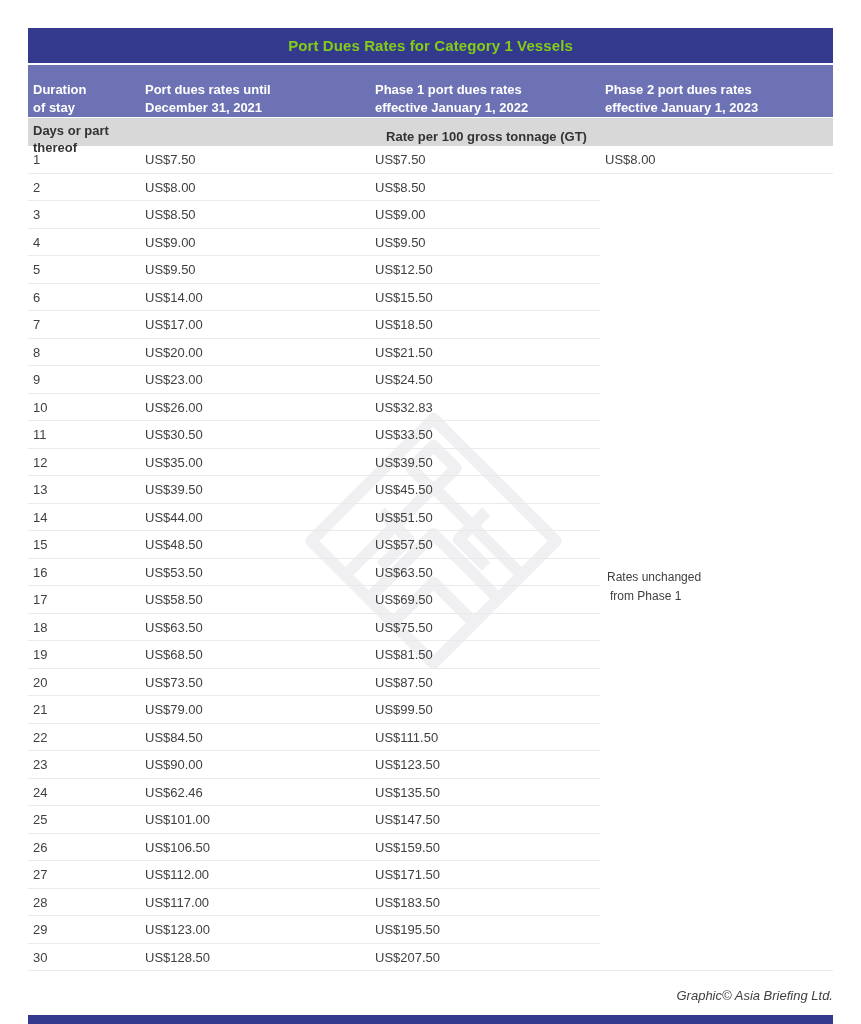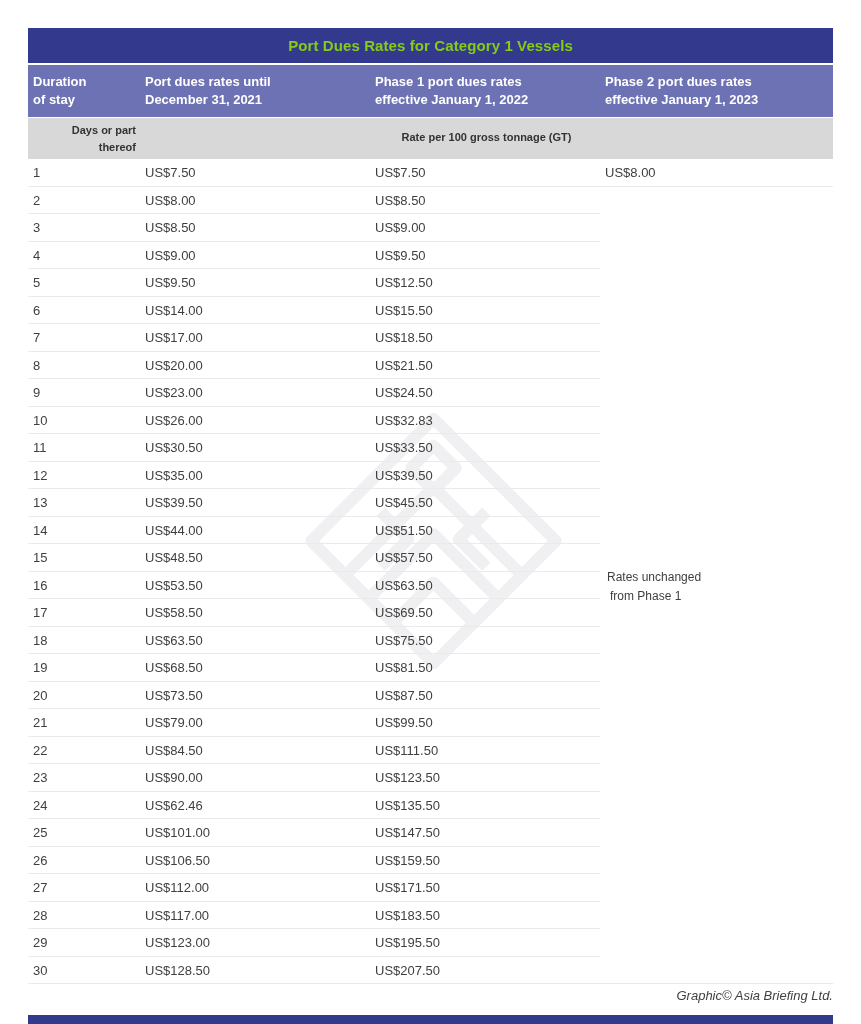--- a/index.html
+++ b/index.html
@@ -37,33 +37,32 @@
     background: #6d72b4;
     color: #ffffff;
     display: grid;
     grid-template-columns: 112px 230px 230px 233px;
     font-size: 13px;
     font-weight: bold;
     line-height: 18px;
     position: relative;
     z-index: 2;
   }
-  .header-row .hcell { padding: 8px 4px 0 5px; }
+  .header-row .hcell { padding: 8px 4px 0 5px; margin-top: 8px; }
   .subheader-row {
-    height: 41px;
+    height: 28px;
     background: #d8d8d8;
     color: #333333;
     display: grid;
     grid-template-columns: 112px 693px;
-    font-size: 11px;
+    font-size: 13px;
     font-weight: bold;
     line-height: 17px;
     position: relative;
     z-index: 2;
-    text-align: right;
   }
   .subheader-row .scell1 { padding: 4px 4px 0 5px; }
   .subheader-row .scell2 {
     display: flex;
     align-items: center;
     justify-content: center;
     padding-bottom: 2px;
   }
   .rows-area { position: relative; z-index: 1; }
   .trow {

